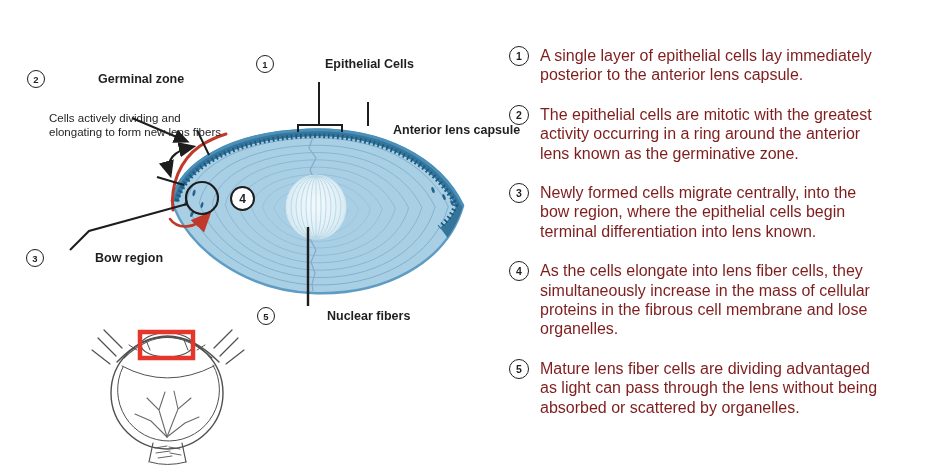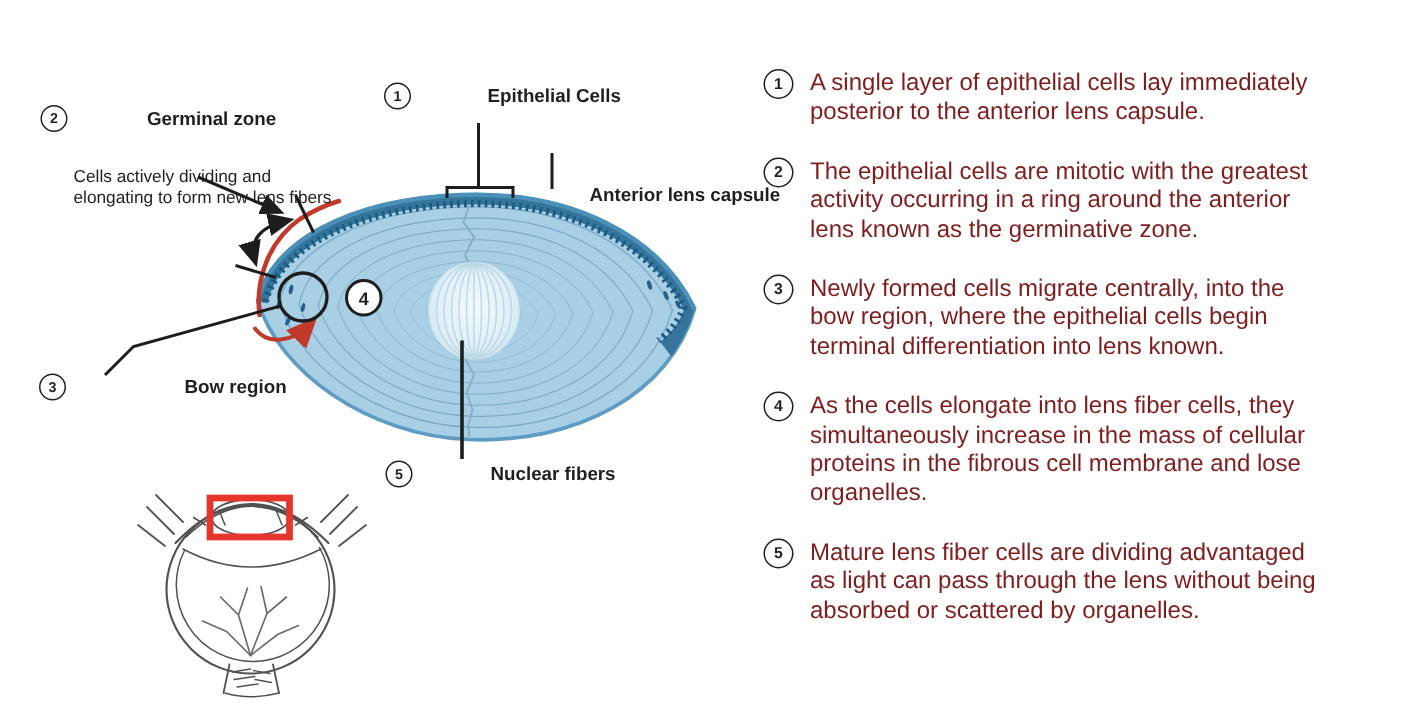--- a/index.html
+++ b/index.html
@@ -169,21 +169,21 @@
   <div class="abs cnum small" style="left:27px;top:70px;">
     <span>2</span>
   </div>
   <div class="abs dlabel" style="left:52px;top:72px;">Germinal zone</div>
   <div class="abs dsub" style="left:49px;top:87px;">Cells actively dividing and
 elongating to form new lens fibers</div>
 
   <div class="abs cnum small" style="left:26px;top:249px;">
     <span>3</span>
   </div>
-  <div class="abs dlabel" style="left:49px;top:251px;margin-left:28px;">Bow region</div>
+  <div class="abs dlabel" style="left:49px;top:251px;">Bow region</div>
 
   <div class="abs cnum inlens" style="left:230px;top:186px;">
     <span>4</span>
   </div>
 
   <div class="abs cnum small" style="left:257px;top:307px;">
     <span>5</span>
   </div>
   <div class="abs dlabel" style="left:281px;top:309px;">Nuclear fibers</div>
 

